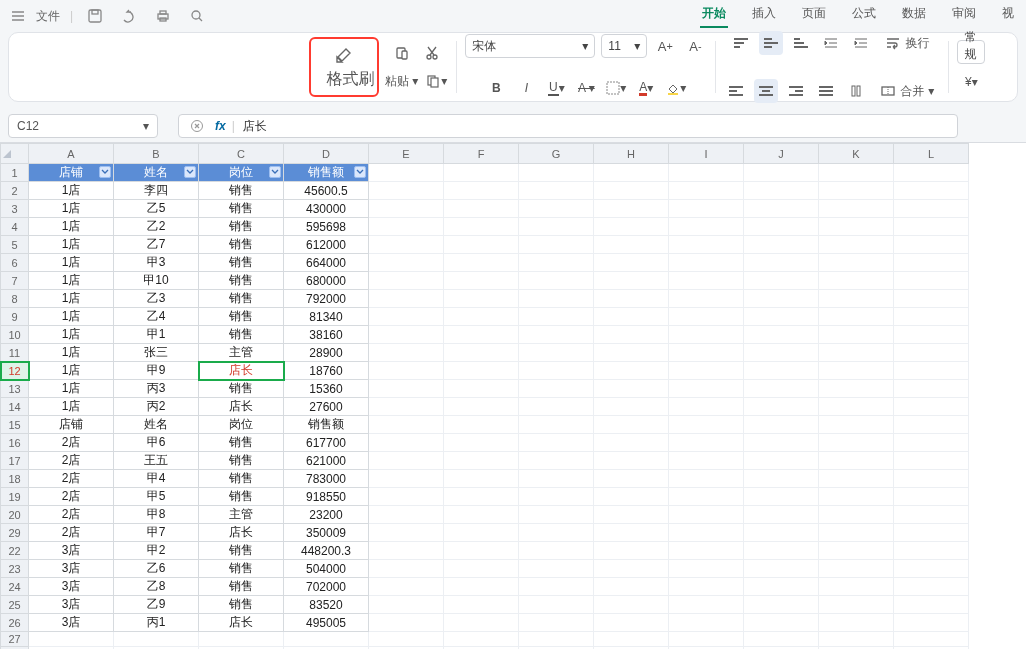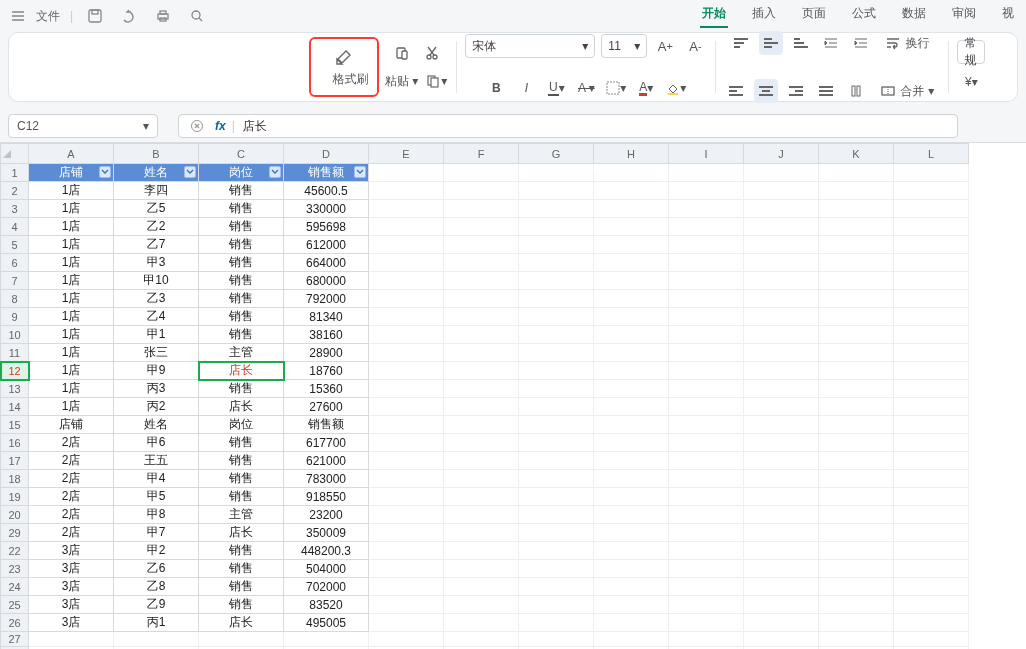--- a/index.html
+++ b/index.html
@@ -85,21 +85,21 @@
   <span class="tab">数据</span>
   <span class="tab">审阅</span>
   <span class="tab">视</span>
 </div>
 
 <div class="ribbon">
   <div class="fmtbrush">
     <svg viewBox="0 0 20 20" width="20" height="20">
         <path d="M4 12l4 4 8-8-4-4-8 8zm-1 5h5l-5-5v5z" fill="none" stroke="#666" stroke-width="1.4"></path>
       </svg>
-    <span style="font-size:12px;color:#555;margin-left:13px;">格式刷</span>
+    <span style="font-size:16px;color:#555;margin-left:13px;">格式刷</span>
   </div>
   <div class="group" style="flex-direction:column;gap:4px;margin-left:6px;">
     <div class="iconrow">
       <span class="txtbtn">
           <svg viewBox="0 0 16 16" width="16" height="16">
             <rect x="3" y="3" width="8" height="10" rx="1" fill="none" stroke="#666" stroke-width="1.3"></rect>
             <rect x="8" y="6" width="5" height="8" rx="1" fill="#fff" stroke="#666" stroke-width="1.3"></rect>
           </svg>
         </span>
       <span class="txtbtn">
@@ -227,21 +227,21 @@
         </span>
       <span class="iconbtn" style="flex-direction:row;gap:4px;"><svg width="16" height="16" viewBox="0 0 16 16">
             <rect x="2" y="4" width="12" height="8" fill="none" stroke="#666" stroke-width="1.3"></rect>
             <path d="M8 4v8" stroke="#666" stroke-dasharray="1 1"></path>
           </svg><span>合并</span> ▾</span>
     </div>
   </div>
   <div class="vsep"></div>
 
   <div class="group" style="flex-direction:column;gap:6px;">
-    <div class="selectbox" style="width:28px;justify-content:center;">
+    <div class="selectbox" style="width:28px;justify-content:center;align-items:flex-end;">
         <span>常规</span>
       </div>
     <div class="iconrow">
         <span class="txtbtn"><span>¥</span> ▾</span>
       </div>
   </div>
 </div>
 
 <div class="infobar">
   <div class="namebox">
@@ -327,21 +327,21 @@
           <td class="blank"></td>
           <td class="blank"></td>
           <td class="blank"></td>
           <td class="blank"></td>
         </tr>
         <tr>
           <td class="rowhdr">3</td>
           <td class="cell">1店</td>
           <td class="cell">乙5</td>
           <td class="cell">销售</td>
-          <td class="cell">330000</td>
+          <td class="cell">430000</td>
           <td class="blank"></td>
           <td class="blank"></td>
           <td class="blank"></td>
           <td class="blank"></td>
           <td class="blank"></td>
           <td class="blank"></td>
           <td class="blank"></td>
           <td class="blank"></td>
         </tr>
         <tr>

